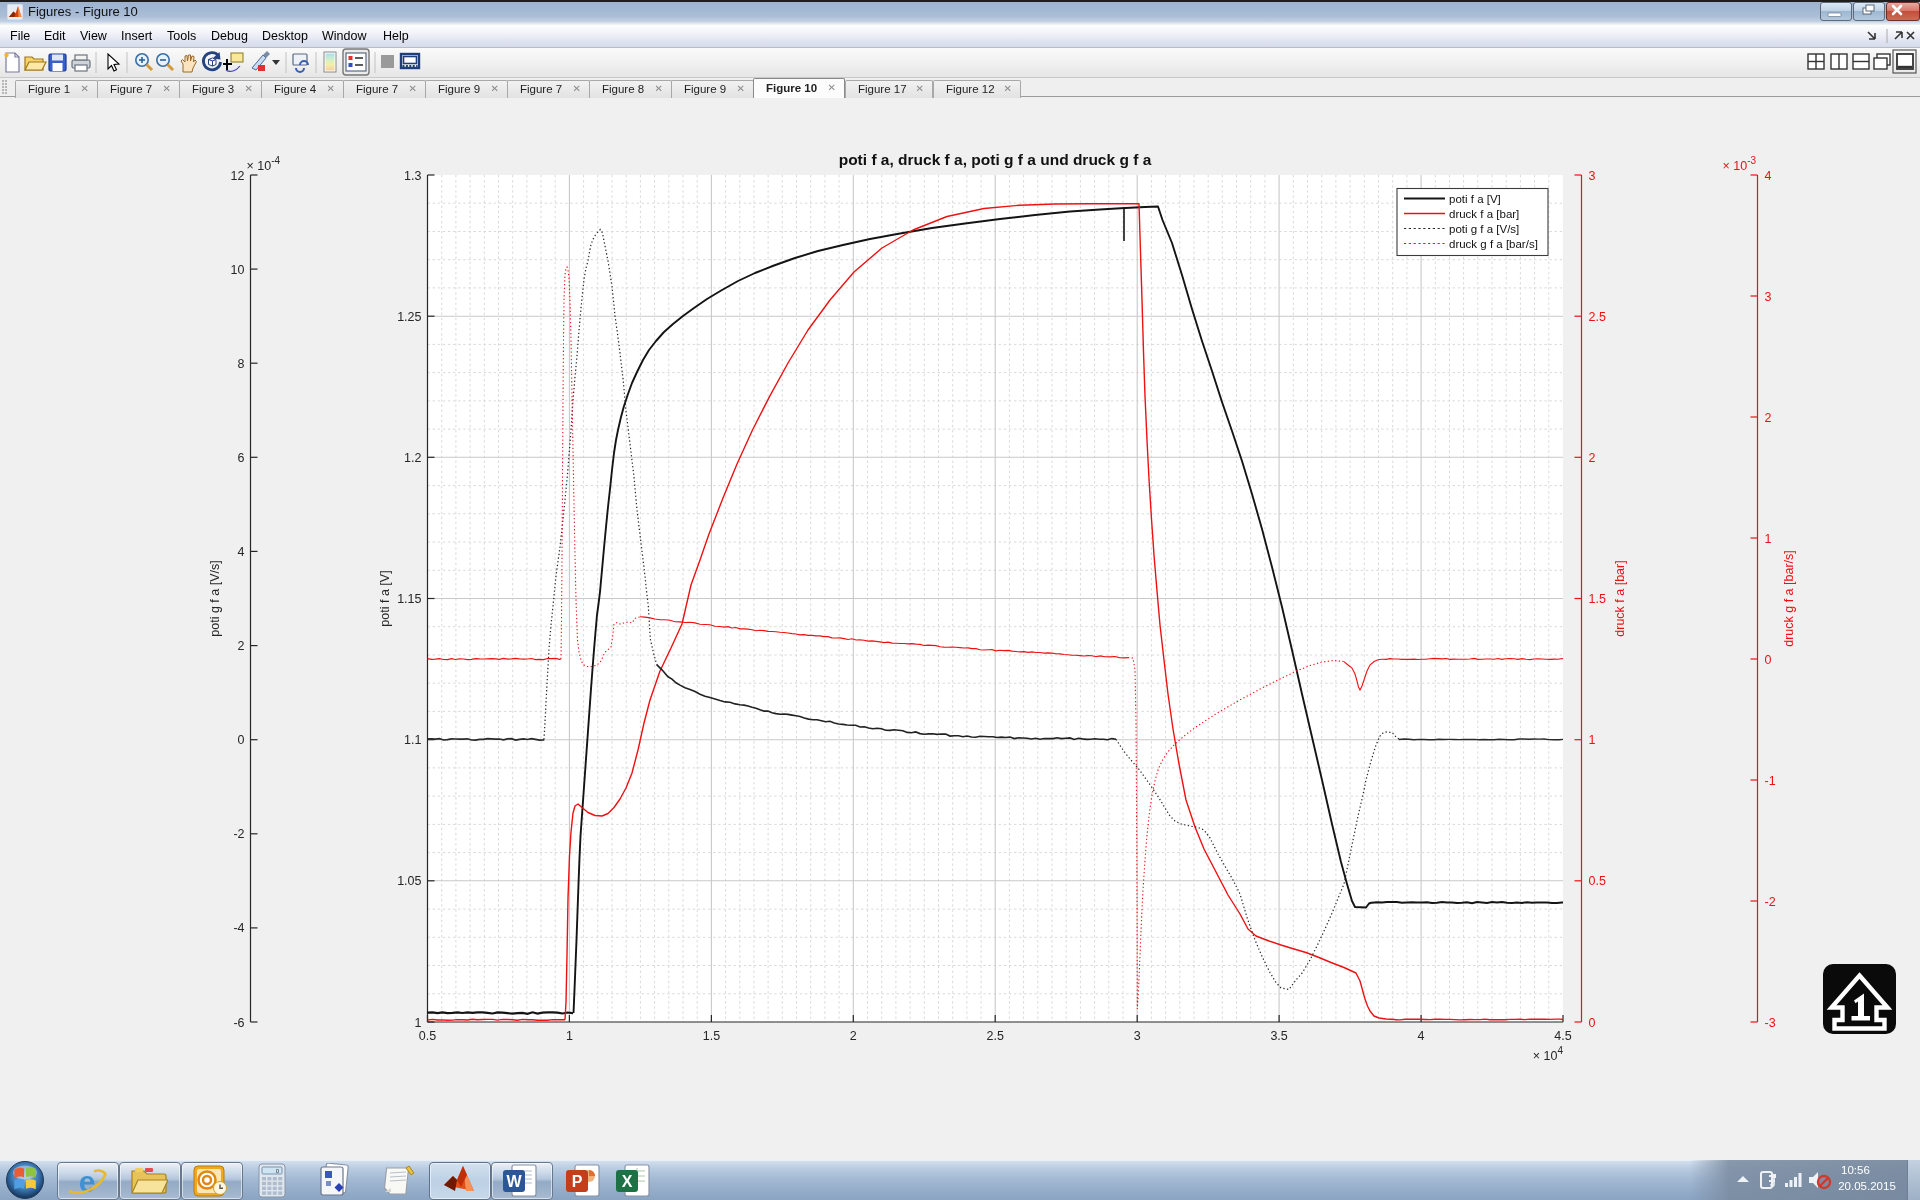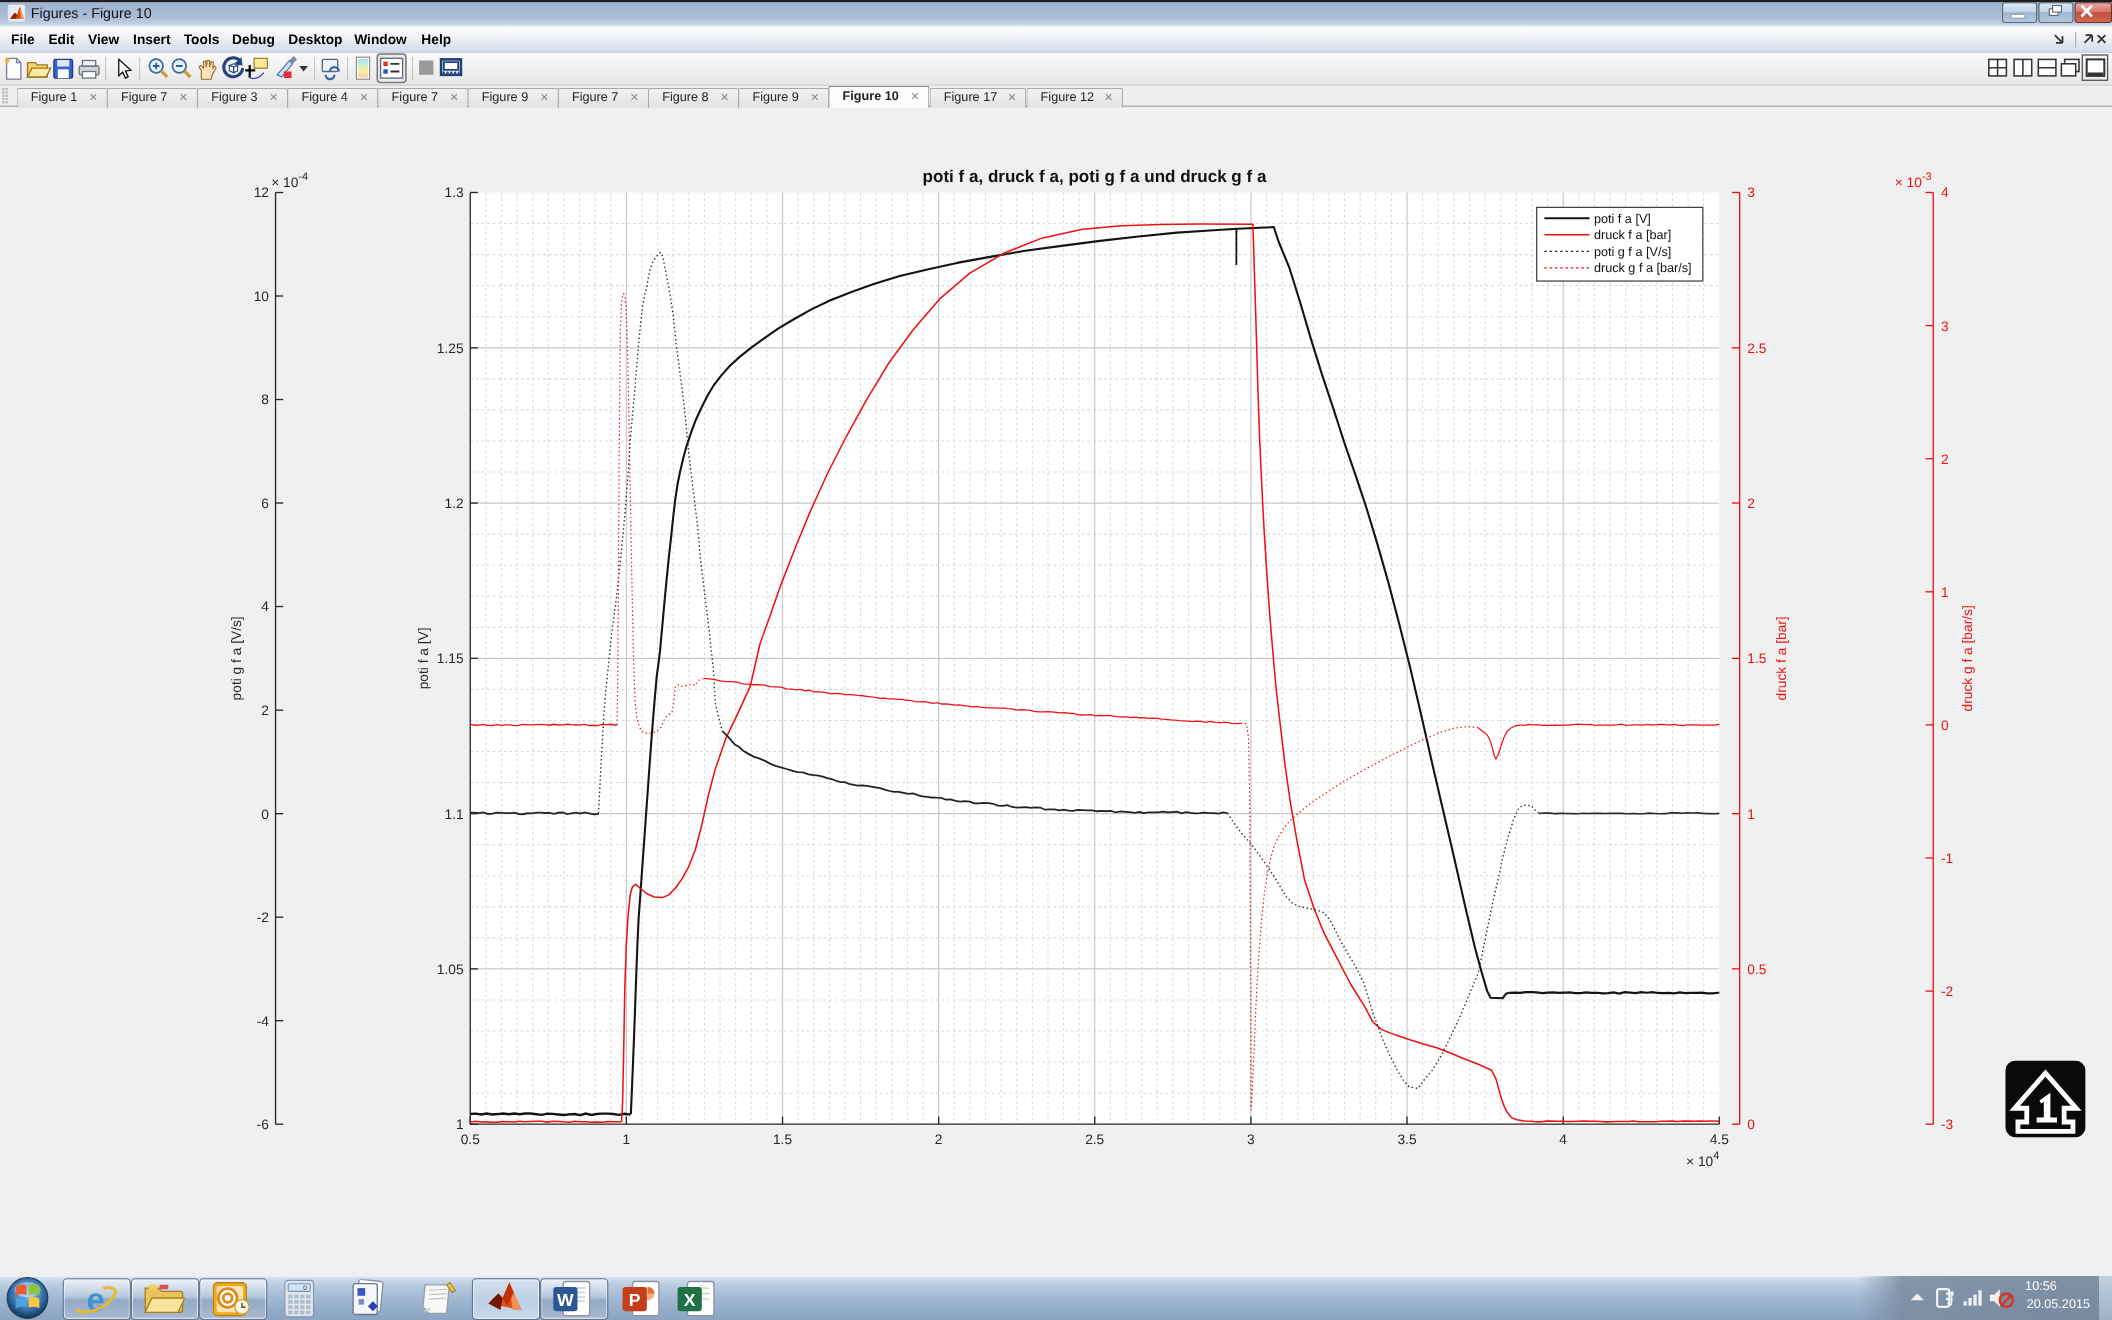--- a/index.html
+++ b/index.html
@@ -12,21 +12,21 @@
     border-top:2px solid #1e1e1e;box-sizing:border-box;}
   #titletext{left:28px;top:4px;font-size:13px;color:#111;text-align:right;}
   .winbtn{top:2px;height:17px;border-radius:3px;border:1px solid #5d6b7a;}
   #btnmin{left:1820px;width:30px;background:linear-gradient(#dce9f5 0%,#c0d3e6 45%,#9db8d2 50%,#b4c8dd 100%);}
   #btnmax{left:1853px;width:30px;background:linear-gradient(#dce9f5 0%,#c0d3e6 45%,#9db8d2 50%,#b4c8dd 100%);}
   #btncls{left:1886px;width:32px;background:linear-gradient(#e8a9a0 0%,#d8776a 45%,#c14f3c 50%,#cf6a55 100%);border:1px solid #6e2f26;}
   
   #menubar{left:0;top:25px;width:1920px;height:22px;
     background:linear-gradient(#fefefe 0%,#f0f2f8 40%,#dfe3f0 75%,#d7dcec 100%);
     border-bottom:1px solid #b9bdc9;}
-  .menu{position:absolute;top:29px;font-size:12.5px;color:#000;font-weight:bold;}
+  .menu{position:absolute;top:29px;font-size:12.5px;color:#000;}
   
   #toolbar{left:0;top:48px;width:1920px;height:29px;
     background:linear-gradient(#fafafa 0%,#efefef 60%,#e6e6e6 100%);
     border-bottom:1px solid #c9c9c9;}
   
   #tabrow{left:0;top:78px;width:1920px;height:19px;background:#efefef;}
   #tabline{left:0;top:96px;width:1920px;height:1px;background:#9b9b9b;}
   .tab{position:absolute;top:80px;width:81px;height:17px;background:linear-gradient(#f2f2f2,#e2e2e2);
     border:1px solid #a8a8a8;border-bottom:none;border-radius:2px 2px 0 0;font-size:11.5px;color:#222;}
   .tab span{position:absolute;left:12px;top:2px;}
@@ -40,21 +40,21 @@
     border-top:1px solid #e8eff7;}
   #traydark{left:1690px;top:1160px;width:217px;height:40px;
     background:linear-gradient(90deg,rgba(122,139,160,0) 0%,rgba(122,139,160,.85) 18%,rgba(118,135,156,.9) 100%);}
   #showdesk{left:1907px;top:1160px;width:13px;height:40px;
     background:linear-gradient(#c3d0e0,#9db0c6);border-left:1px solid #6f8096;}
   .tbtn{position:absolute;top:1162px;width:60px;height:36px;border-radius:4px;
     border:1px solid #68788c;box-shadow:inset 0 0 0 1px rgba(255,255,255,.55);
     background:linear-gradient(rgba(255,255,255,.6),rgba(255,255,255,.18) 45%,rgba(86,108,138,.16) 52%,rgba(255,255,255,.25));}
   .tbtn.pressed{background:linear-gradient(#d3e1f0,#bdd0e4 50%,#c7d8ea);border:1px solid #5f7288;}
   #clock1{left:1841px;top:1164px;width:52px;text-align:left;font-size:11.5px;color:#fff;}
-  #clock2{left:1834px;top:1180px;width:66px;text-align:right;font-size:11.5px;color:#fff;}
+  #clock2{left:1834px;top:1180px;width:66px;text-align:center;font-size:11.5px;color:#fff;}
 </style>
 </head>
 <body>
 <div id="root">
 
   <div class="abs" id="titlebar"></div>
   <svg class="abs" style="left:7px;top:4px" width="16" height="16" viewBox="0 0 16 16">
     <rect x="0" y="0" width="16" height="16" rx="2" fill="#e8edf4" stroke="#c8d0dc" stroke-width="1"></rect>
     <path d="M2 13 L6.5 7.5 L8.5 9.5 L11 2 L14.5 13 Z" fill="#d64510"></path>
     <path d="M2 13 L6.5 7.5 L8.5 9.5 L7.5 13 Z" fill="#8a2808"></path>

